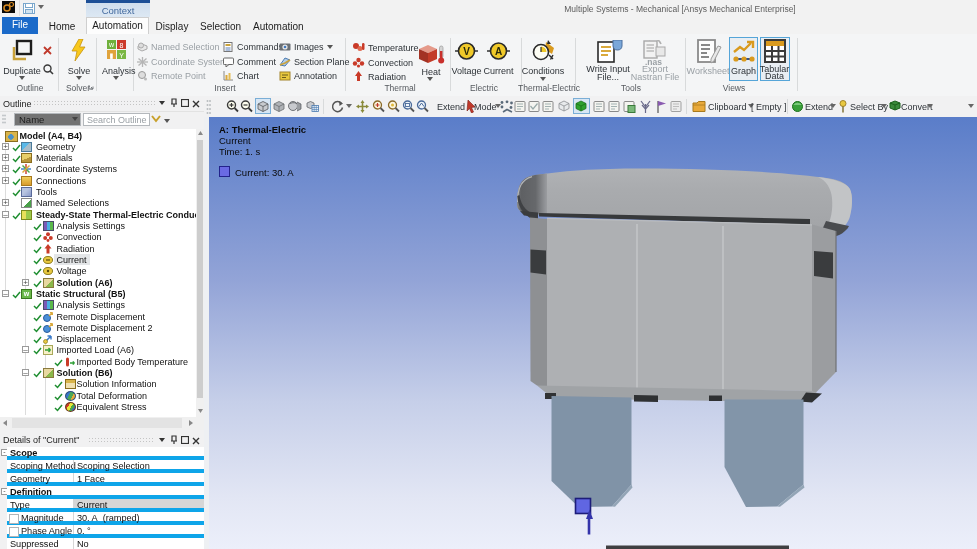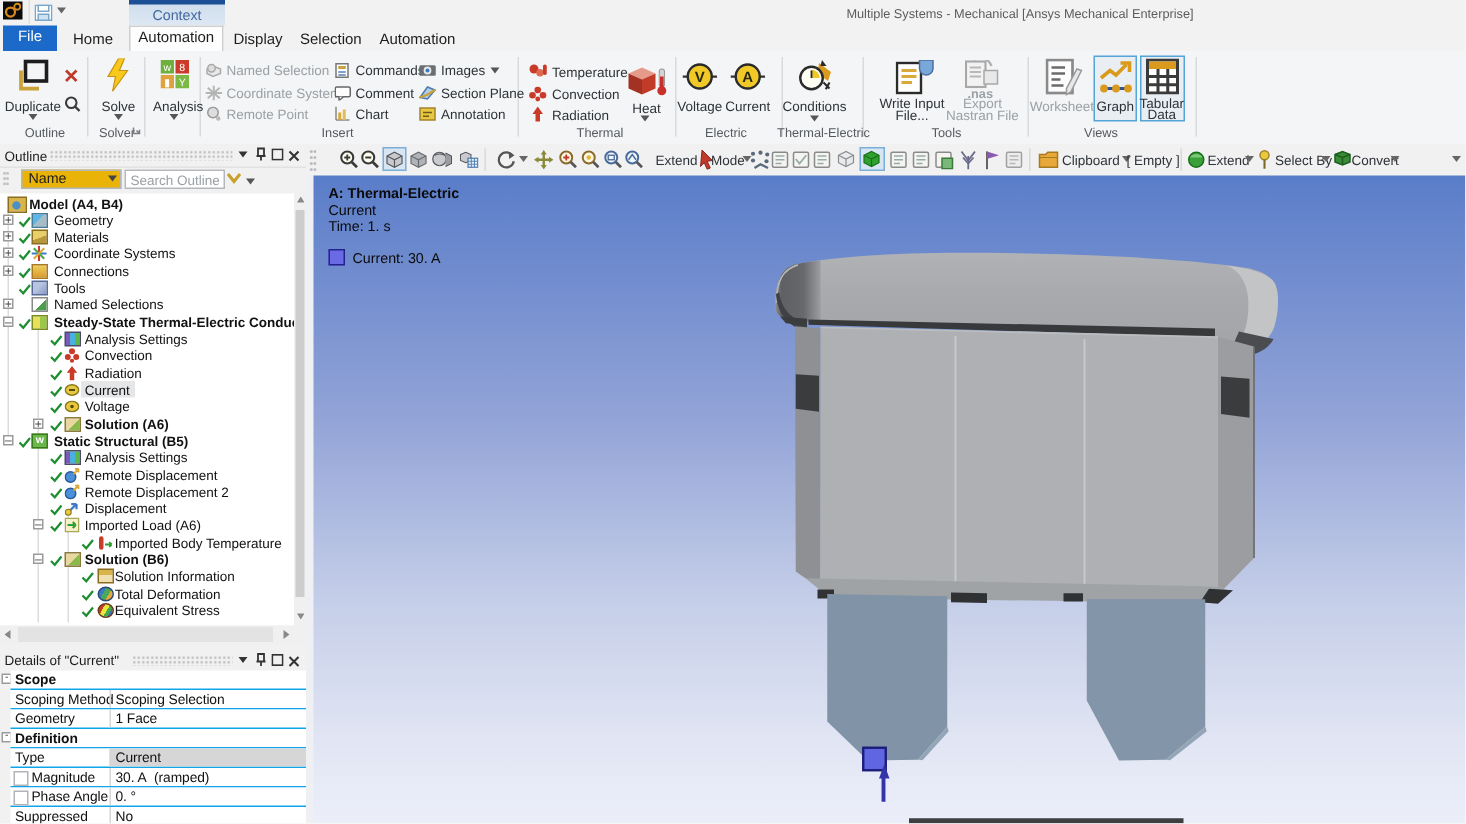--- a/index.html
+++ b/index.html
@@ -28,21 +28,21 @@
   .imesh{background:linear-gradient(135deg,#b8c4e0 40%,#8a9ac8);border:1px solid #5a6a9a}
   .ins{background:linear-gradient(135deg,#fff 55%,#4aa04a 55%);border:1px solid #8a8a8a}
   .isst{background:linear-gradient(90deg,#e8e05a 50%,#9ac84a 50%);border:1px solid #7a8a1e}
   .ias{background:linear-gradient(90deg,#7a5ab8 33%,#4ab0e0 33% 66%,#5ab84a 66%);border:1px solid #4a4a6a}
   .isol{background:linear-gradient(135deg,#e8d8a0 55%,#8ab84a 55%);border:1px solid #8a7a3e}
   .iss{background:#6ab84a;border:1px solid #3a7a1e;color:#fff;font-size:7px;line-height:8px;text-align:center;font-weight:bold}
   .isi{background:linear-gradient(#d9b44a 40%,#f0e0b0 40%);border:1px solid #8a6d1e}
   .itd{background:linear-gradient(120deg,#3a78c8 35%,#4aa858 35% 65%,#e8a83a 65%);border:1px solid #2a4a7a;border-radius:50%}
   .ies{background:linear-gradient(120deg,#d03a2a 30%,#e8e83a 30% 55%,#4aa84a 55% 75%,#3a6ac8 75%);border:1px solid #6a3a1a;border-radius:50%}
   
-  .drow{position:absolute;left:7px;width:197px;height:13px;border-bottom:1px solid #0ea5e9;box-sizing:border-box;font-size:9.2px;line-height:12px;white-space:nowrap;letter-spacing:-0.05px;color:#111;background:#fff}
+  .drow{position:absolute;left:7px;width:197px;height:13px;border-bottom:4px solid #0ea5e9;box-sizing:border-box;font-size:9.2px;line-height:12px;white-space:nowrap;letter-spacing:-0.05px;color:#111;background:#fff}
   .dl{position:absolute;left:3px;top:0px}
   .dv{position:absolute;left:66px;top:0px;padding-left:3px;right:0;height:100%;border-left:1px solid #d6d6d6}
 </style>
 </head>
 <body>
 <div id="app">
 
 <div class="abs" style="left:0;top:0;width:977px;height:17px;background:#f2f2f2"></div>
 <div class="abs" style="left:2px;top:1px;width:13px;height:12px;background:#0a0a0a"></div>
 <svg class="abs" style="left:2px;top:1px" width="13" height="12">
@@ -499,21 +499,21 @@
 <svg class="abs" style="left:2px;top:114px" width="4" height="12">
         <g fill="#c0c4c7">
           <circle cx="1" cy="1.5" r="1"></circle>
           <circle cx="3" cy="1.5" r="1"></circle>
           <circle cx="1" cy="5" r="1"></circle>
           <circle cx="3" cy="5" r="1"></circle>
           <circle cx="1" cy="8.5" r="1"></circle>
           <circle cx="3" cy="8.5" r="1"></circle>
         </g>
       </svg>
-<div class="abs" style="left:14px;top:112.5px;width:67px;height:13.5px;background:#eab308;border:1px solid #b4b8bc;box-sizing:border-box;font-size:9.5px;line-height:12px;padding-left:4px;color:#1d1d1d">Name</div>
+<div class="abs" style="left:14px;top:112.5px;width:67px;height:13.5px;background:#737373;border:1px solid #b4b8bc;box-sizing:border-box;font-size:9.5px;line-height:12px;padding-left:4px;color:#1d1d1d">Name</div>
 <div class="ddb" style="left:72px;top:117px;border-top-color:#444"></div>
 <div class="abs" style="left:83px;top:112.5px;width:67px;height:13.5px;background:#fff;border:1px solid #b4b8bc;box-sizing:border-box;font-size:9px;line-height:12px;padding-left:3px;color:#9aa0a5;white-space:nowrap;overflow:hidden">Search Outline</div>
 <svg class="abs" style="left:151px;top:115px" width="10" height="8">
         <path d="M1,1 L5,6 L9,1" fill="none" stroke="#c8a02a" stroke-width="2"></path>
       </svg>
 <div class="ddb" style="left:164px;top:119px;border-top-color:#555"></div>
 
 <div class="abs" style="left:0;top:128.5px;width:196px;height:288px;background:#fff;overflow:hidden">
 <div id="tree" style="position:absolute;left:0;top:1px;width:196px">
 <div class="abs" style="left:5px;top:10px;width:1px;height:155px;background:#dcdcdc"></div>

